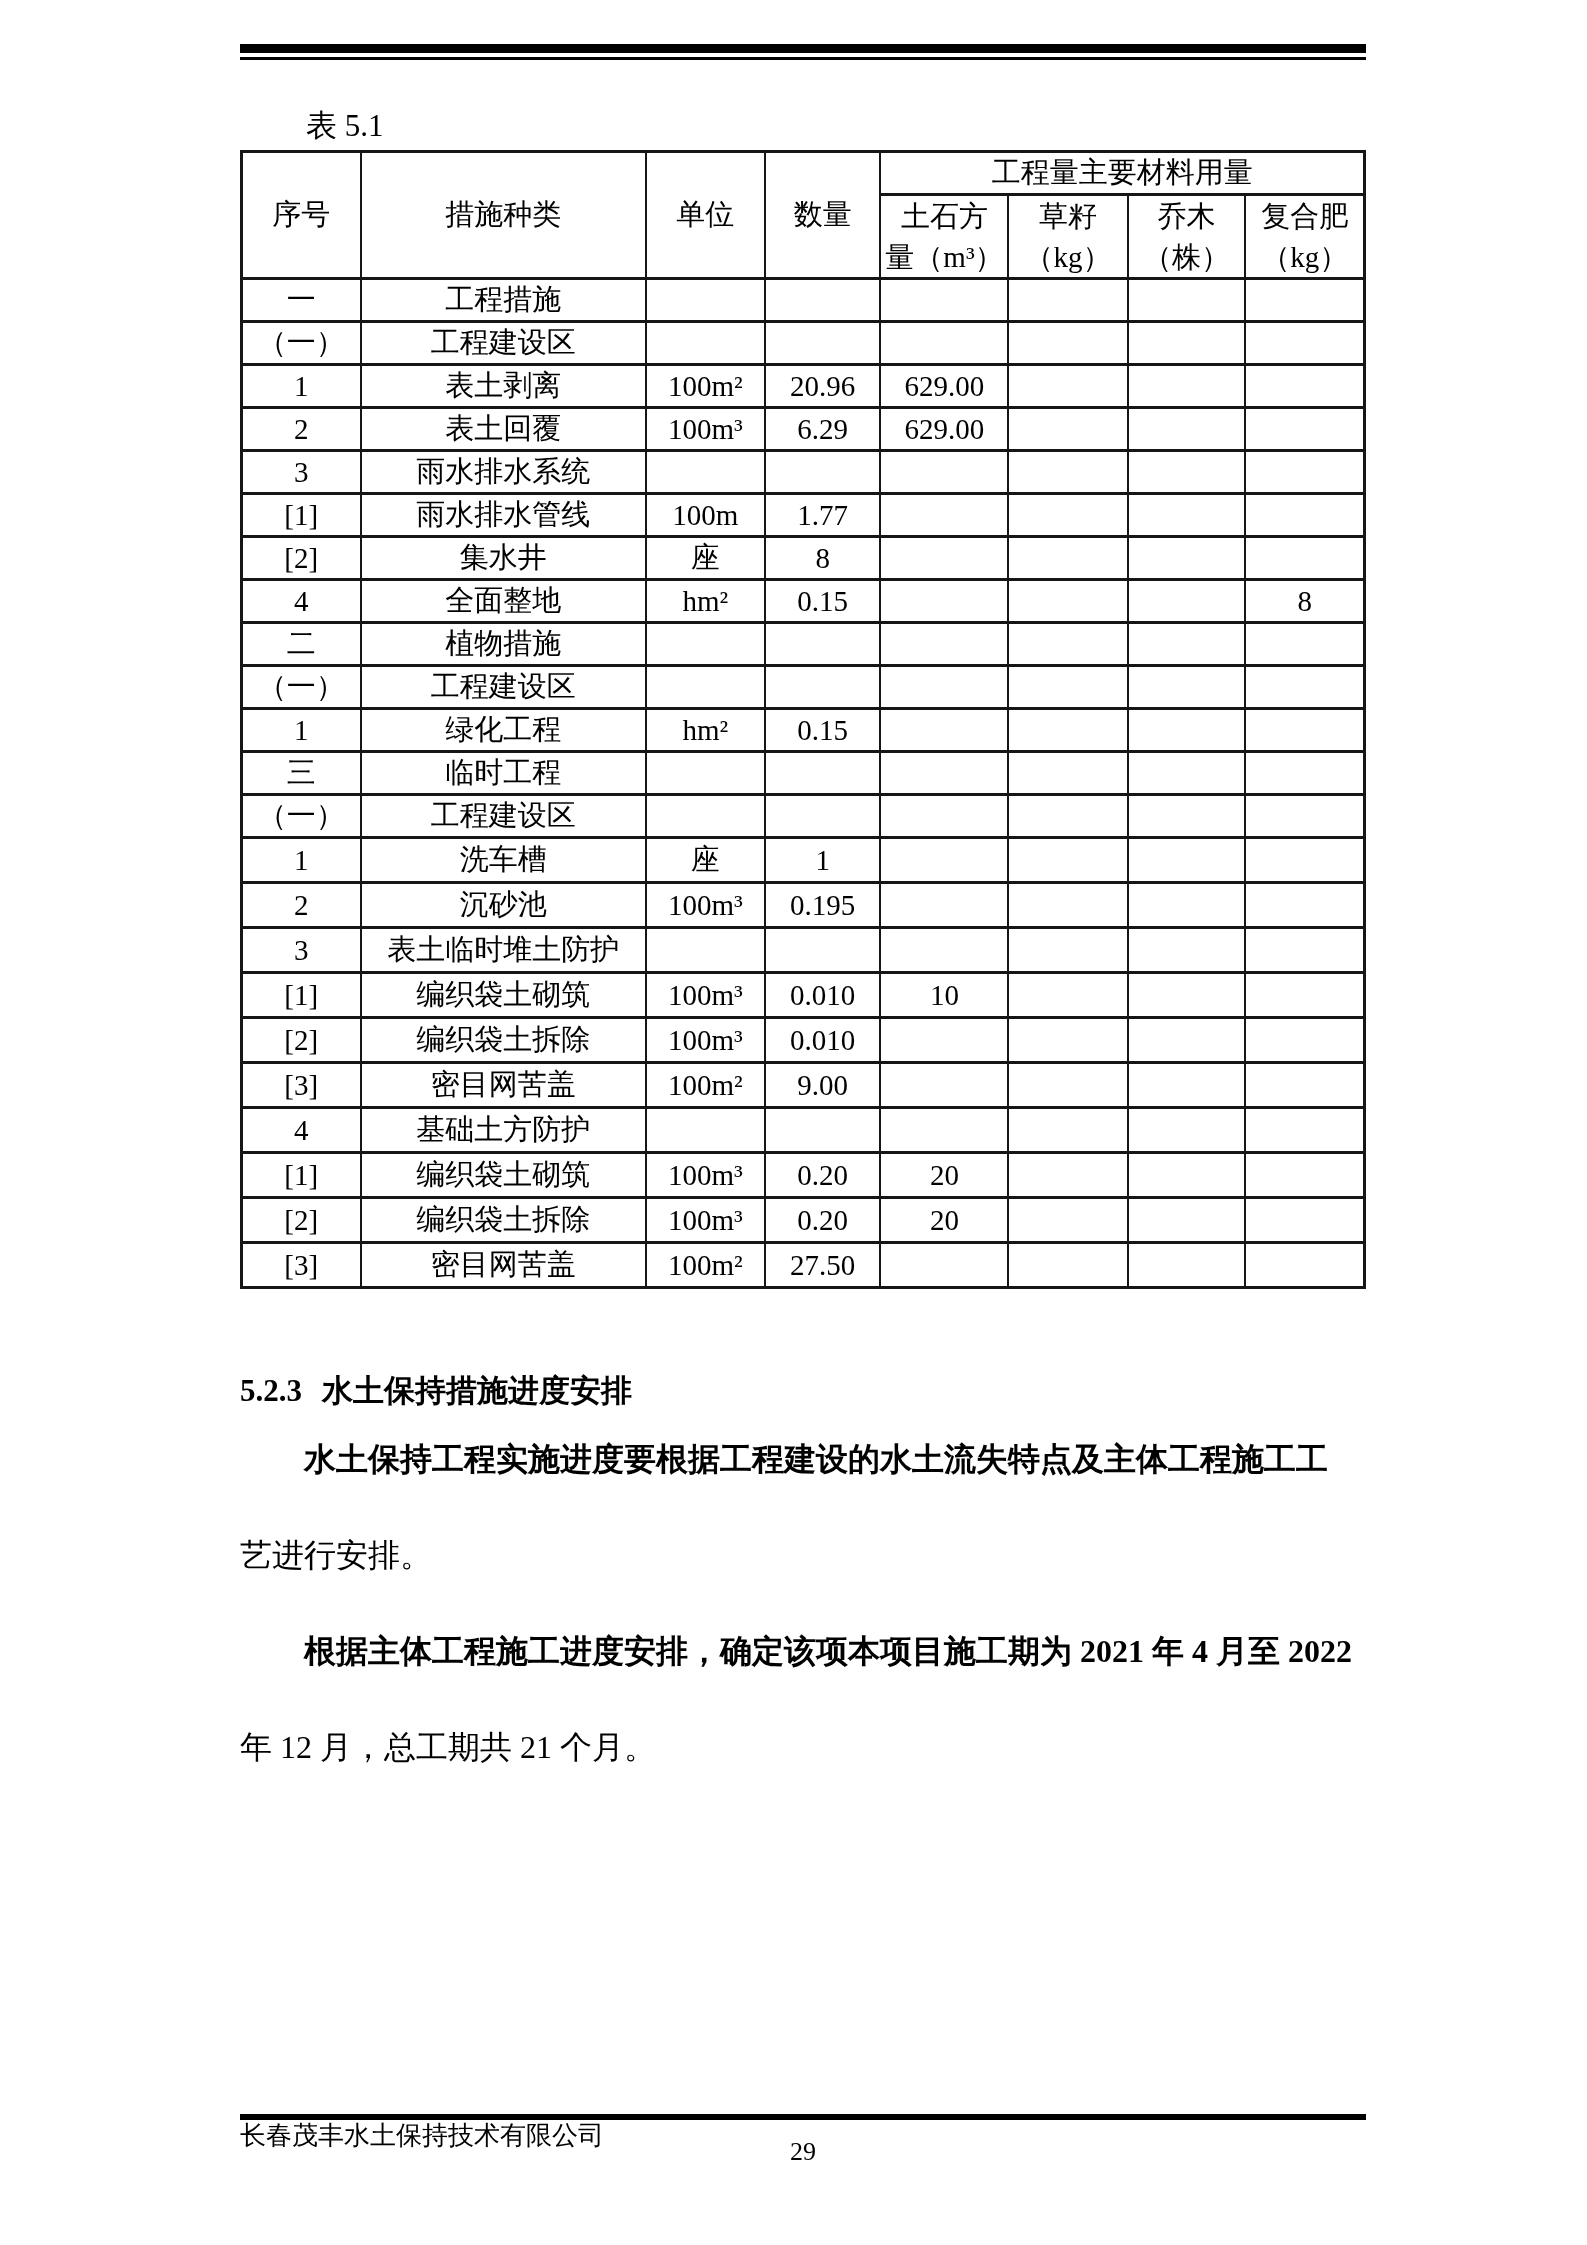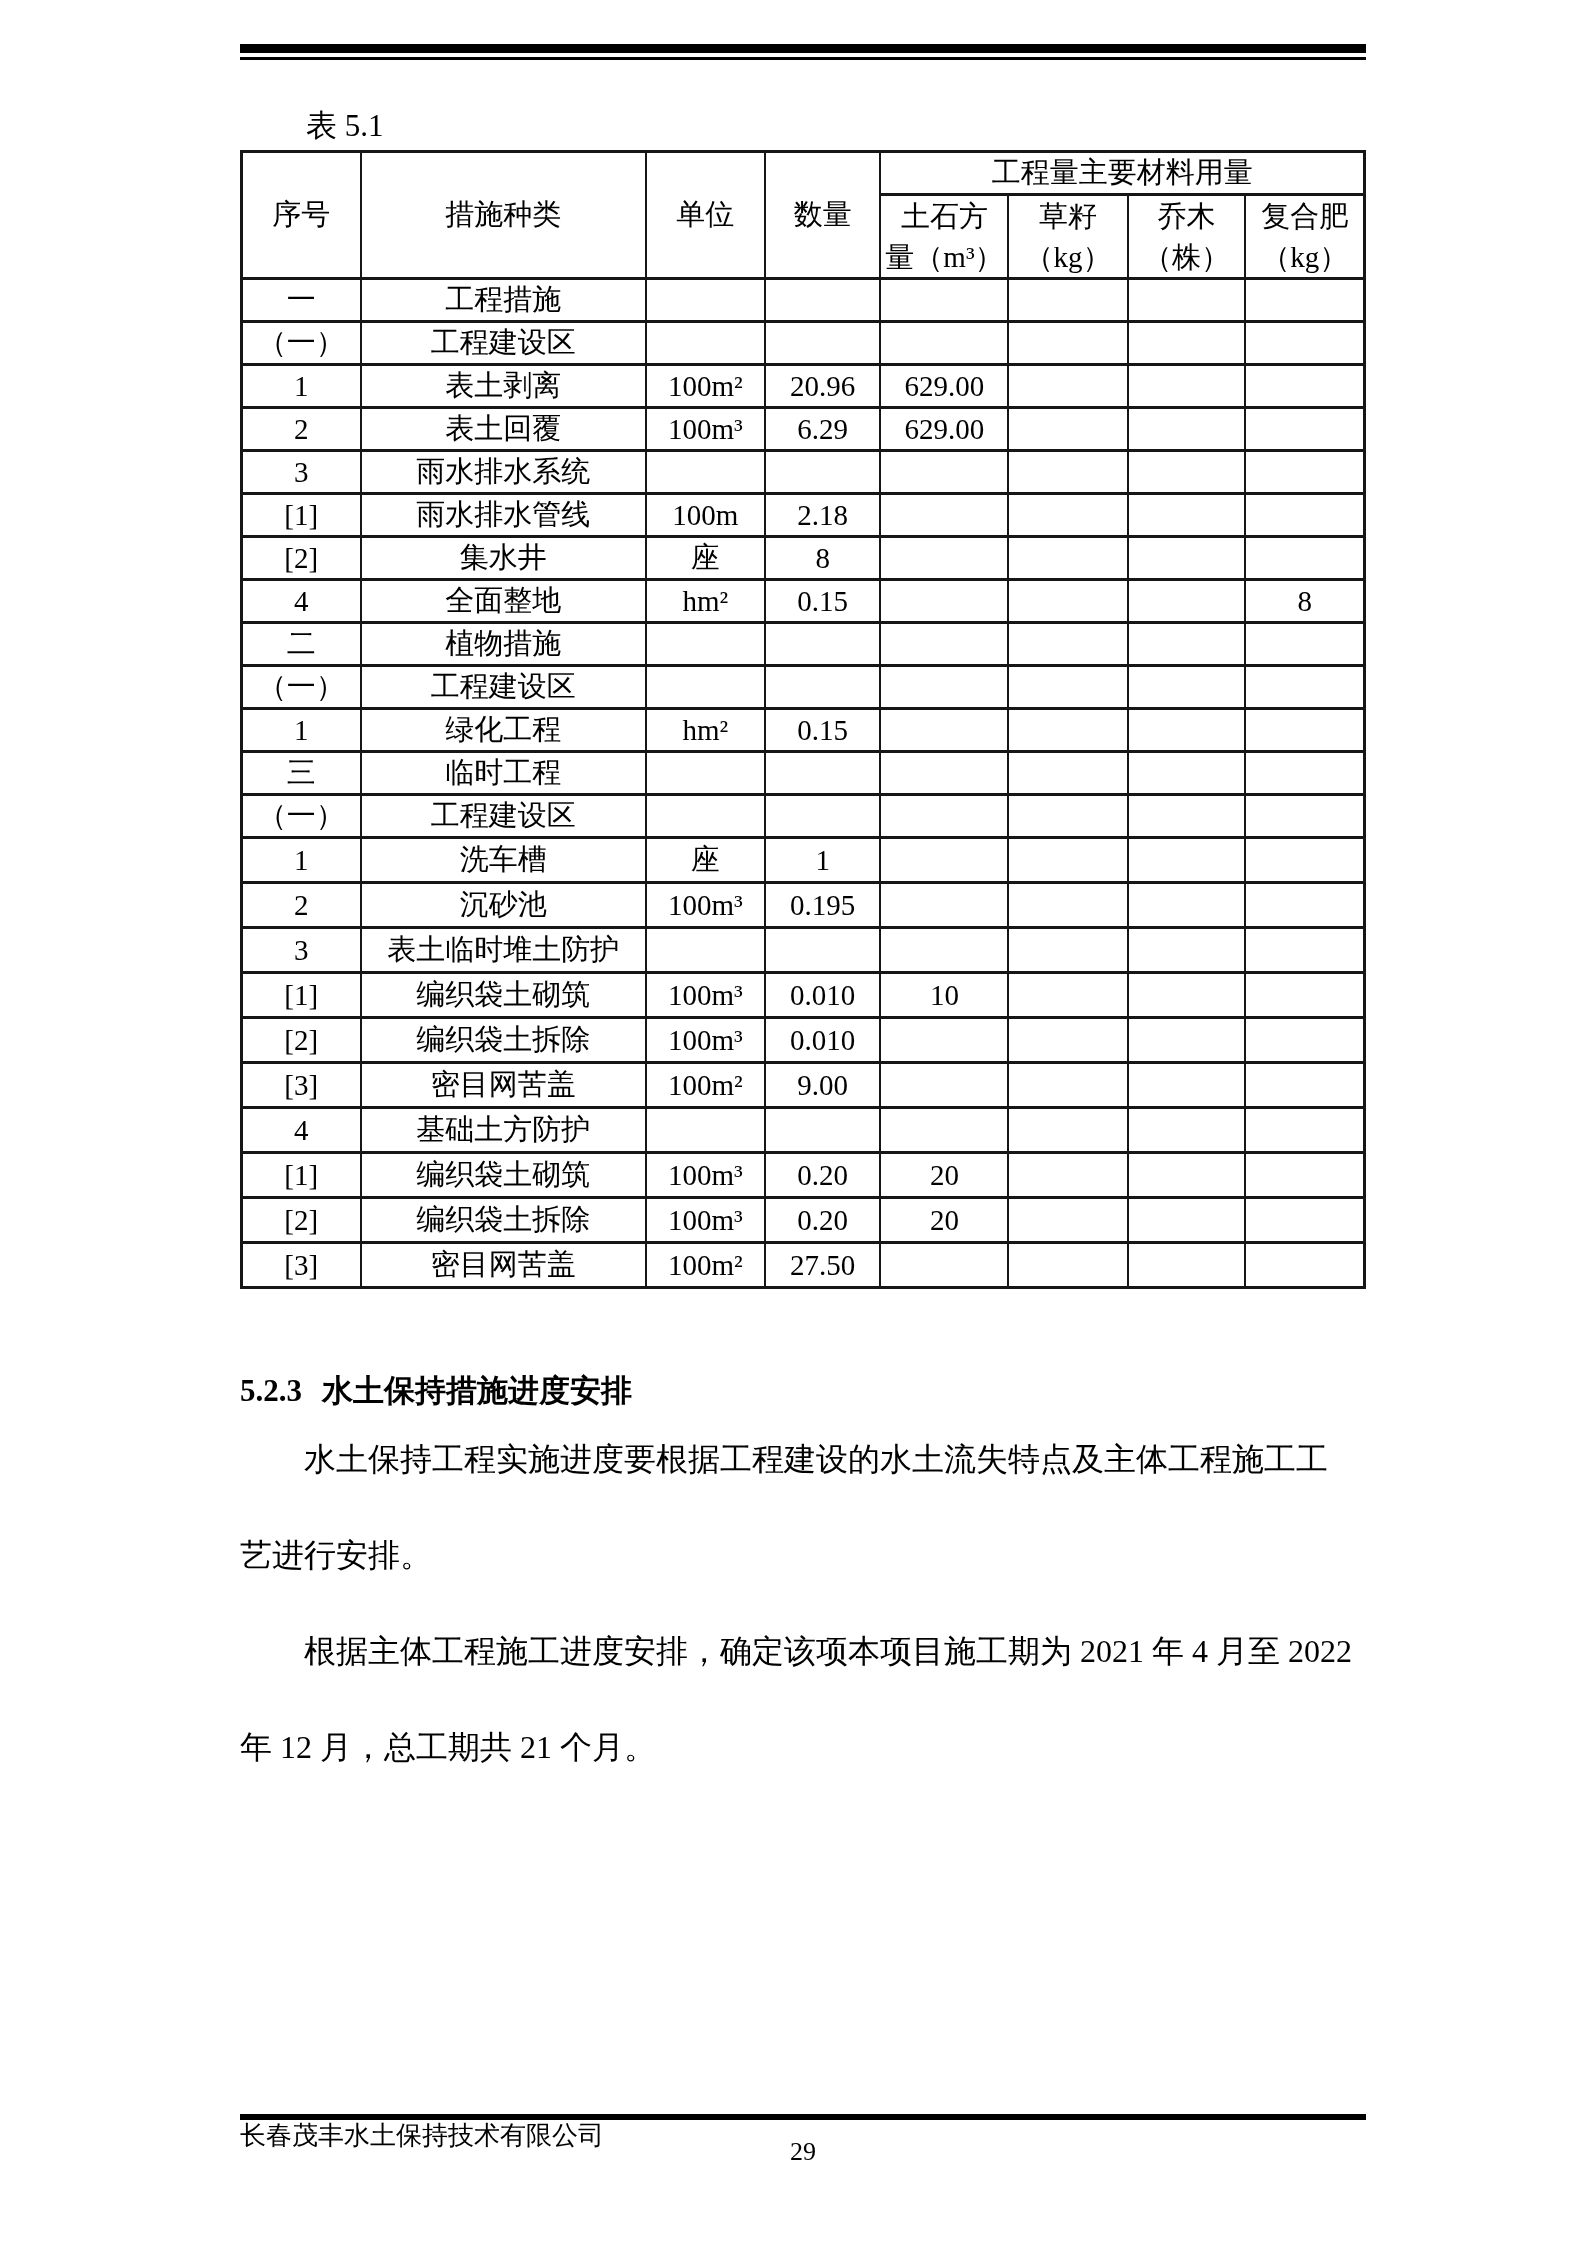--- a/index.html
+++ b/index.html
@@ -37,21 +37,21 @@
   thead tr.band-top { height:42px; }
   thead tr.band-sub { height:84px; }
   th.two-line { white-space:pre-line; line-height:1.4; }
   tbody tr { height:40px; }
   tbody tr:nth-child(n+14) { height:45px; }
 
   
   .section-heading { margin-top:82px; font-size:31px; font-weight:bold; line-height:40px; }
   .section-heading .num { margin-right:20px; }
   .para-line { font-size:32px; line-height:96px; white-space:nowrap; }
-  .para-line.first { text-indent:64px; }
+  .para-line.first { text-indent:64px;font-weight:bold; }
 
   
   .footer { position:absolute; left:240px; right:221px; top:2114px; }
   .footer-rule { height:6px; background:#000; }
   .footer-row { position:relative; font-size:26px; line-height:32px; }
   .footer-page { position:absolute; left:0; right:0; top:16px; text-align:center; }
 </style>
 </head>
 <body>
 
@@ -147,21 +147,21 @@
       <td></td>
       <td></td>
       <td></td>
       <td></td>
     </tr>
 
     <tr>
       <td>[1]</td>
       <td>雨水排水管线</td>
       <td>100m</td>
-      <td>2.18</td>
+      <td>1.77</td>
       <td></td>
       <td></td>
       <td></td>
       <td></td>
     </tr>
 
     <tr>
       <td>[2]</td>
       <td>集水井</td>
       <td>座</td>

